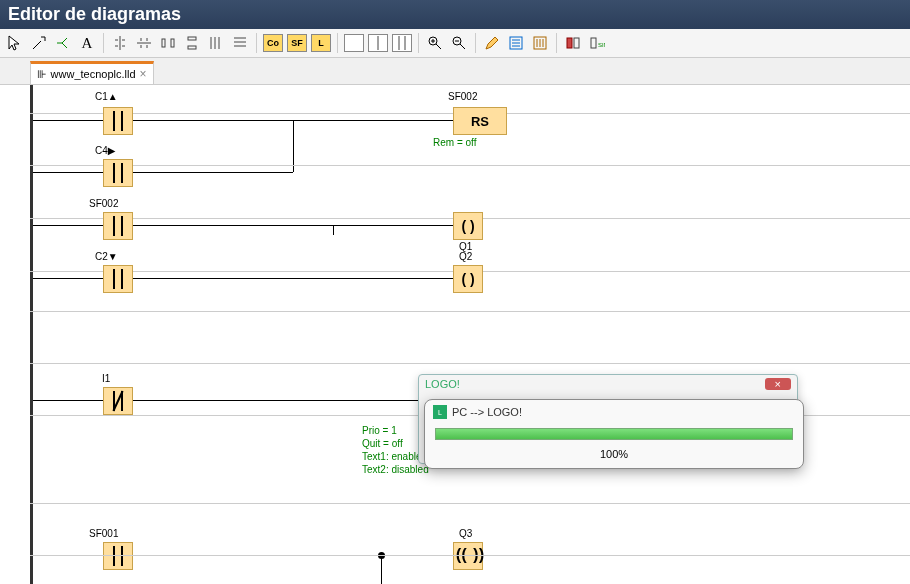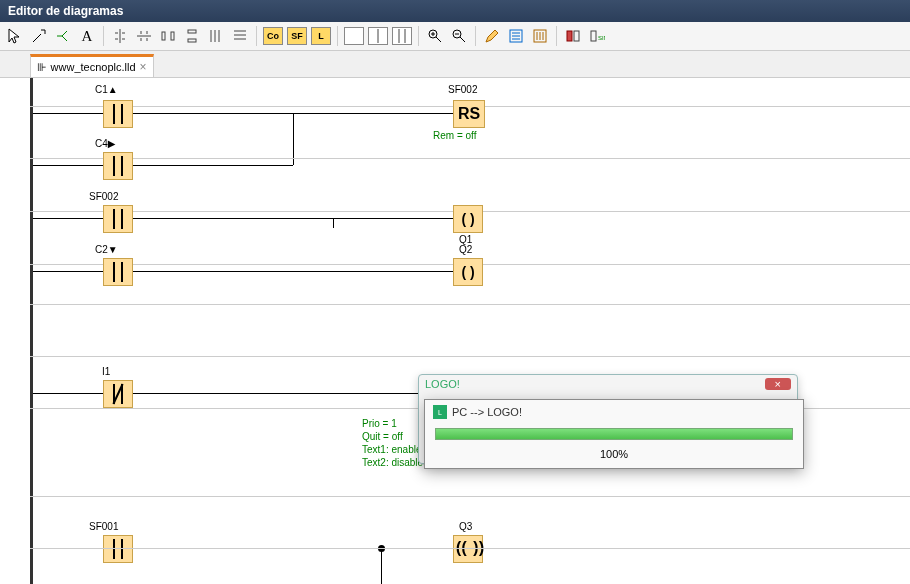--- a/index.html
+++ b/index.html
@@ -1,50 +1,50 @@
 <!DOCTYPE html>
 <html><head>
 <meta charset="utf-8">
 <style>
 * { box-sizing: border-box; margin: 0; padding: 0; }
 body { font-family: Tahoma, Arial, sans-serif; font-size: 11px; background: #fff; width: 910px; height: 584px; overflow: hidden; position: relative; }
-.title-bar { background: linear-gradient(#3a4e6b, #2b3e5a); color: #fff; padding: 4px 8px; font-weight: bold; font-size: 12px; }
+.title-bar { background: linear-gradient(#3a4e6b, #2b3e5a); color: #fff; padding: 4px 8px; font-weight: bold; font-size: 18px; }
 .toolbar { background: #f5f5f5; border-bottom: 1px solid #ccc; padding: 3px 4px; display: flex; gap: 2px; align-items: center; }
 .toolbar .tool { width: 22px; height: 22px; display: flex; align-items: center; justify-content: center; border: 1px solid transparent; cursor: pointer; font-size: 11px; }
 .toolbar .sep { width: 1px; height: 20px; background: #ccc; margin: 0 3px; }
 .toolbar .sq { width: 22px; height: 18px; border: 1px solid #888; display: flex; align-items: center; justify-content: center; font-size: 9px; font-weight: bold; background: #ffd966; }
 .toolbar .sq.plain { background: #fff; }
 .tab-bar { background: #f0f0f0; border-bottom: 1px solid #ccc; padding-top: 3px; display: flex; }
 .tab { background: #fff; border: 1px solid #ccc; border-bottom: none; border-top: 3px solid #e67e22; padding: 3px 6px; display: flex; align-items: center; gap: 4px; font-size: 11px; margin-left: 30px; }
 .tab-close { cursor: pointer; color: #888; font-size: 12px; }
 .canvas { position: relative; width: 100%; height: 520px; background: #fff; overflow: hidden; }
 .rail { position: absolute; left: 30px; top: 0; width: 3px; height: 100%; background: #333; }
 .rung { position: absolute; left: 30px; right: 0; height: 1px; background: #ccc; }
 .wire { position: absolute; background: #000; }
 .wire-h { height: 1px; }
 .wire-v { width: 1px; }
 .contact-block { position: absolute; background: #ffdf9f; border: 1px solid #c9a24a; width: 30px; height: 28px; display: flex; align-items: center; justify-content: center; }
 .contact-block::before, .contact-block::after { content: ''; position: absolute; width: 2px; height: 20px; background: #000; }
 .contact-block::before { left: 9px; }
 .contact-block::after { right: 9px; }
 .contact-block.inverted .slash { position: absolute; width: 2px; height: 22px; background: #000; transform: rotate(25deg); }
 .coil-block { position: absolute; background: #ffdf9f; border: 1px solid #c9a24a; width: 30px; height: 28px; display: flex; align-items: center; justify-content: center; font-size: 14px; font-weight: bold; }
-.sf-block { position: absolute; background: #ffdf9f; border: 1px solid #c9a24a; width: 32px; height: 28px; display: flex; align-items: center; justify-content: center; font-size: 16px; font-weight: bold; }
+.sf-block { position: absolute; background: #ffdf9f; border: 1px solid #c9a24a; width: 54px; height: 28px; display: flex; align-items: center; justify-content: center; font-size: 13px; font-weight: bold; }
 .label { position: absolute; font-size: 10px; color: #000; }
 .green-text { color: #008000; }
 .dup-coil { font-family: 'Courier New', monospace; letter-spacing: -4px; font-size: 16px; font-weight: bold; }
 
 .dialog-back { position: absolute; bottom: 120px; left: 418px; width: 380px; border: 1px solid #9bb; background: #f4f4f4; border-radius: 4px; box-shadow: 0 3px 10px rgba(0,0,0,0.2); }
 .dialog-back .dtitle { padding: 3px 6px; color: #3a6; font-size: 11px; display: flex; justify-content: space-between; border-top-left-radius: 4px; border-top-right-radius: 4px; }
 .dialog-back .dbody { padding: 8px; color: #999; display: flex; gap: 8px; }
 .dialog-back .dicon { width: 28px; height: 28px; border: 2px solid #9bd; border-radius: 50%; color: #6ac; display: flex; align-items: center; justify-content: center; font-size: 18px; font-weight: bold; flex-shrink: 0; }
 .dialog-back .dbtns { display: flex; gap: 6px; justify-content: center; padding-bottom: 8px; color: #bbb; }
 .dialog-back .dbtn { border: 1px solid #ccc; padding: 2px 18px; font-size: 11px; }
 .dialog-back .dx { background: #c55; color: #fff; padding: 0 10px; border-radius: 3px; font-size: 11px; }
-.dialog-front { position: absolute; bottom: 115px; left: 424px; width: 380px; border: 1px solid #8a8a8a; background: #f9f9f9; border-radius: 0; box-shadow: 0 4px 14px rgba(0,0,0,0.3); }
+.dialog-front { position: absolute; bottom: 115px; left: 424px; width: 380px; border: 1px solid #8a8a8a; background: #f9f9f9; border-radius: 8px; box-shadow: 0 4px 14px rgba(0,0,0,0.3); }
 .dialog-front .dtitle { padding: 5px 8px; font-size: 11px; display: flex; align-items: center; gap: 5px; color: #333; }
 .dialog-front .dlogo { width: 14px; height: 14px; background: #2a6; color: #fff; font-size: 7px; display: flex; align-items: center; justify-content: center; }
 .dialog-front .dmsg { text-align: center; font-size: 11px; padding: 2px 0; }
 .dialog-front .prog-bar { margin: 4px 10px; height: 12px; border: 1px solid #7a7; background: linear-gradient(#7de07d, #4ec04e); }
 .dialog-front .prog-pct { text-align: center; font-size: 11px; padding: 4px 0 8px; }
 .junction { position: absolute; width: 7px; height: 7px; background: #000; border-radius: 50%; }
 svg.icon { width: 16px; height: 16px; }
 </style>
 </head>
 <body>

